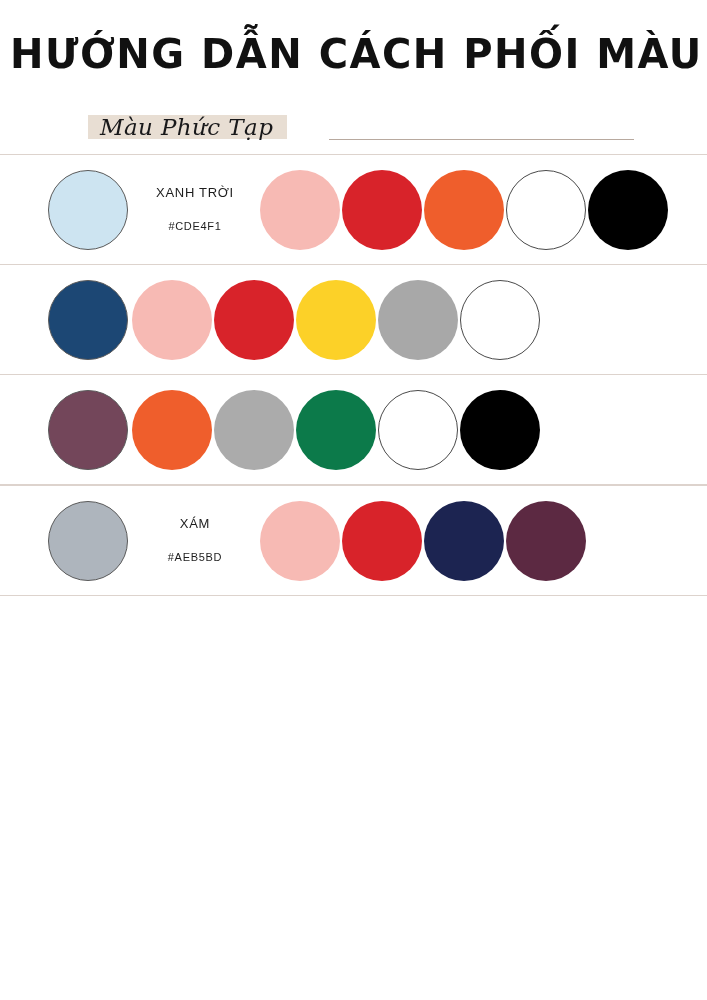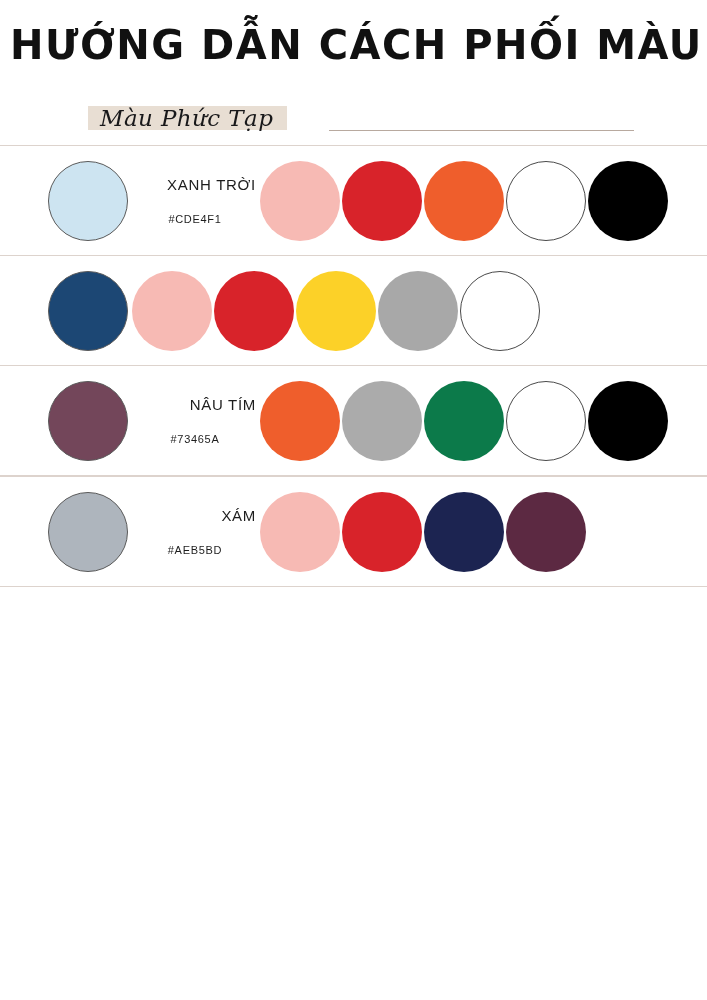--- a/index.html
+++ b/index.html
@@ -18,21 +18,21 @@
 
   .page {
     width: 707px;
     height: 1000px;
     position: relative;
     background: #ffffff;
   }
 
   
   .header {
-    padding-top: 23px;
+    padding-top: 32px;
     text-align: center;
   }
   .main-title {
     font-family: "DejaVu Sans", sans-serif;
     font-size: 40px;
     font-weight: 700;
     letter-spacing: 1.5px;
     color: #111111;
     line-height: 1.1;
     margin: 0;
@@ -107,25 +107,24 @@
     box-sizing: border-box;
     flex: 0 0 auto;
   }
   .label-block {
     width: 122px;
     flex: 0 0 auto;
     text-align: center;
     margin-left: 6px;
   }
   .label-name {
-    font-size: 15px;
+    font-size: 13px;
     letter-spacing: 0.7px;
     color: #1d1d1d;
     line-height: 1.3;
-    text-align: right;
   }
   .label-hex {
     font-size: 11px;
     letter-spacing: 0.7px;
     color: #1d1d1d;
     line-height: 1.3;
     margin-top: 17px;
   }
   .combo-swatches {
     display: flex;
@@ -184,24 +183,20 @@
           <div class="combo-dot" style="background: rgb(247, 186, 180);"></div>
           <div class="combo-dot" style="background: rgb(216, 35, 42);"></div>
           <div class="combo-dot" style="background: rgb(252, 209, 40);"></div>
           <div class="combo-dot" style="background: rgb(168, 168, 168);"></div>
           <div class="combo-dot outlined" style="background: rgb(255, 255, 255);"></div>
         </div>
       </div>
       <div class="divider"></div>
       <div class="palette-row">
         <div class="base-swatch" style="background: rgb(115, 70, 90);"></div>
-        <div class="label-block">
-          <div class="label-name">NÂU TÍM</div>
-          <div class="label-hex">#73465A</div>
-        </div>
         <div class="combo-swatches">
           <div class="combo-dot" style="background: rgb(239, 94, 44);"></div>
           <div class="combo-dot" style="background: rgb(171, 171, 171);"></div>
           <div class="combo-dot" style="background: rgb(12, 122, 74);"></div>
           <div class="combo-dot outlined" style="background: rgb(255, 255, 255);"></div>
           <div class="combo-dot" style="background: rgb(0, 0, 0);"></div>
         </div>
       </div>
       <div class="divider"></div>
       <div class="divider"></div>

